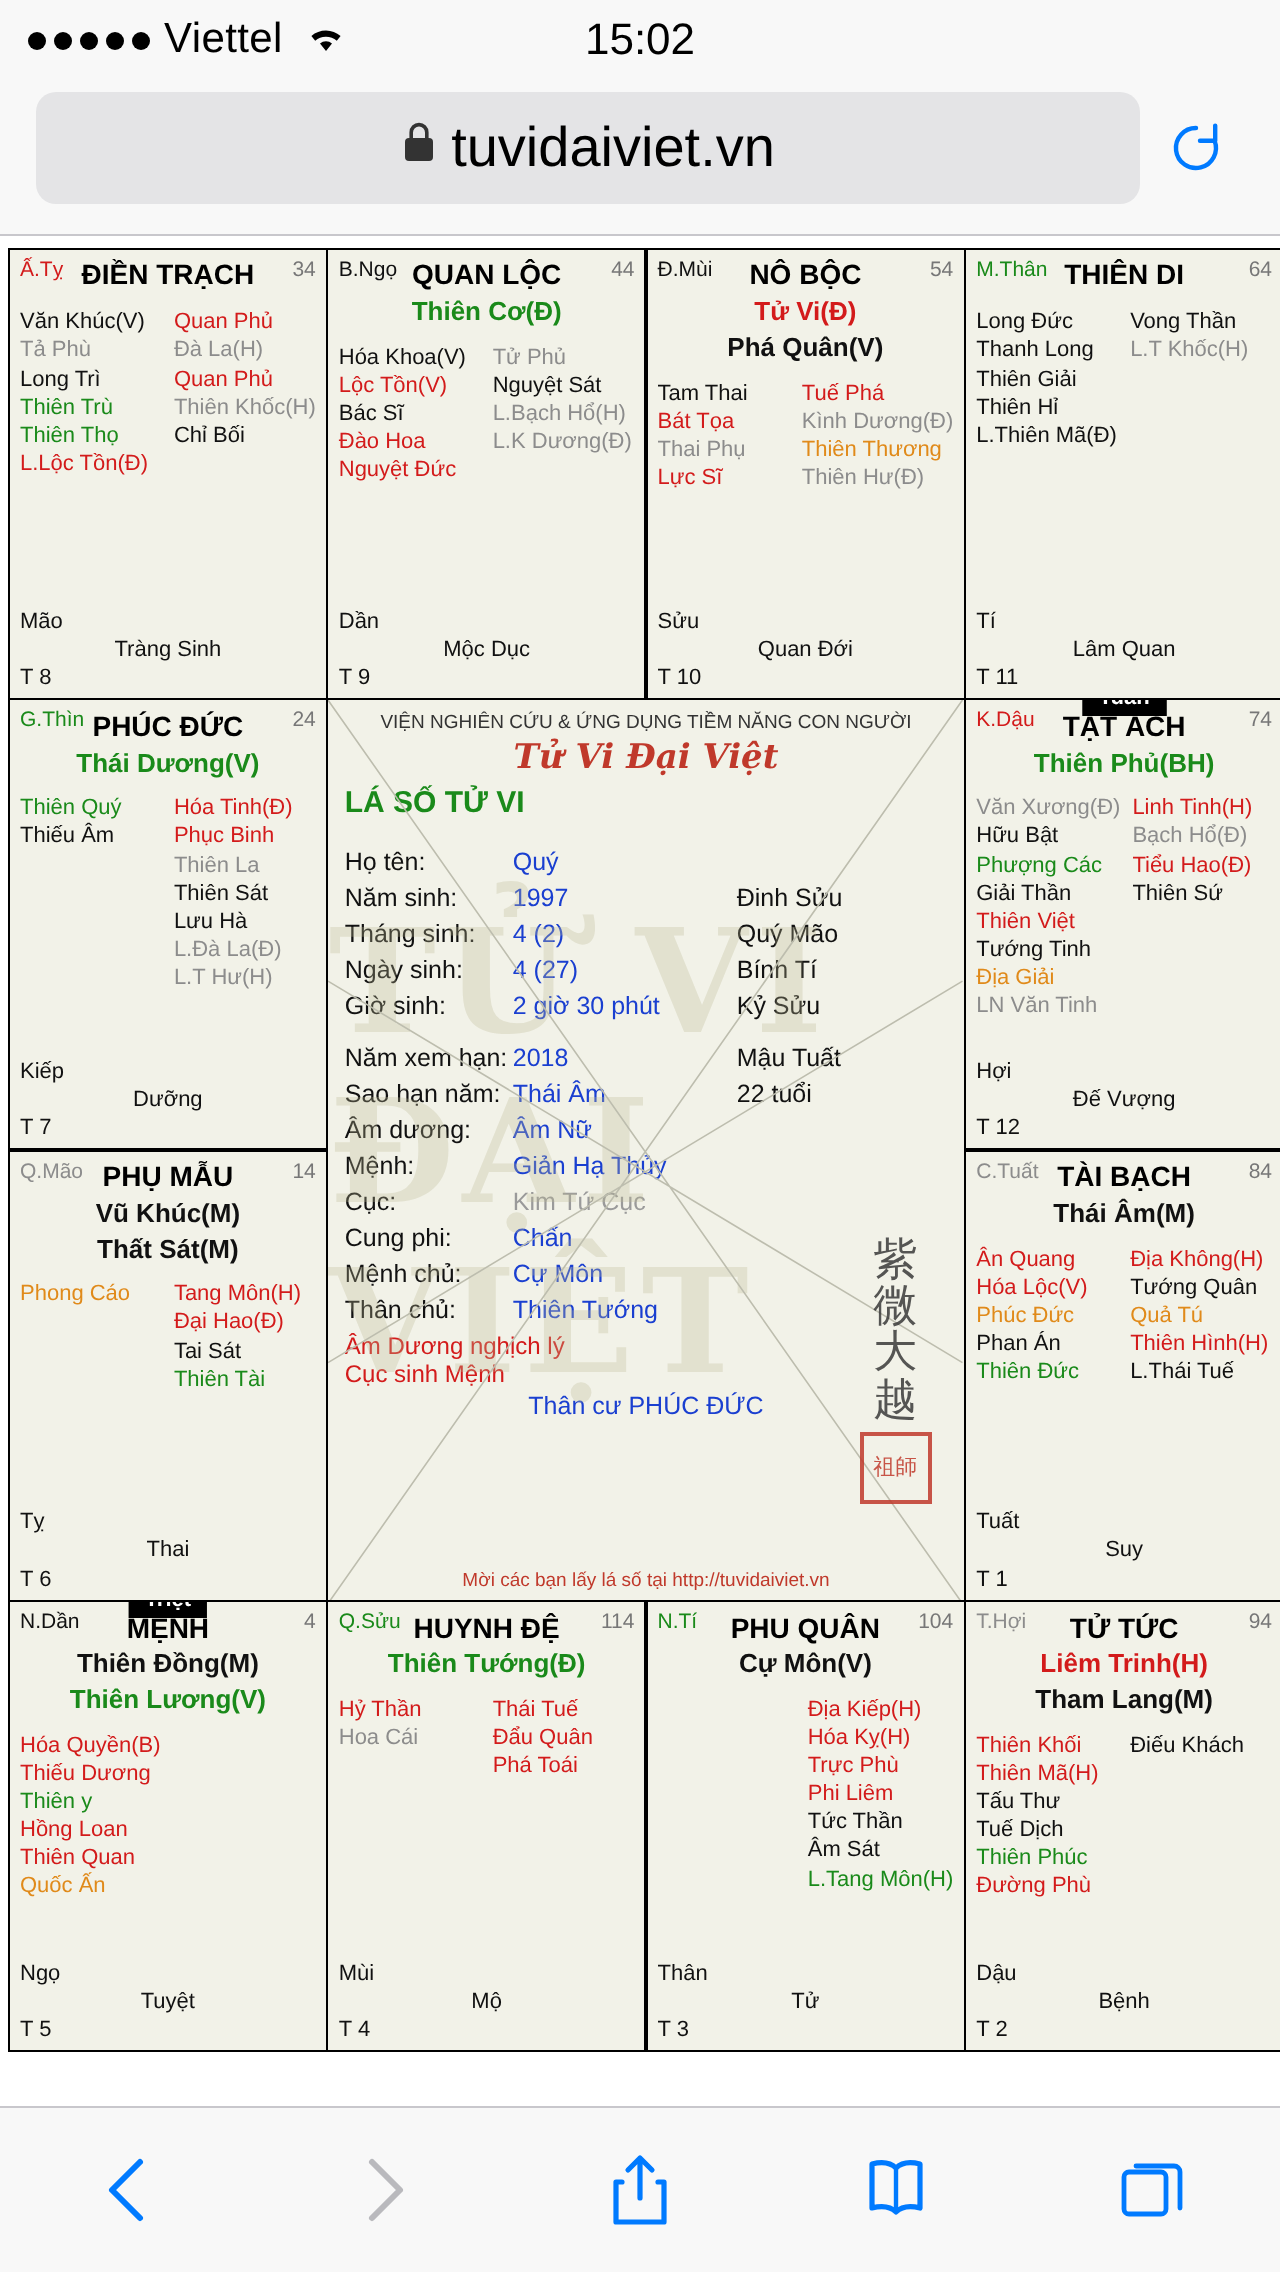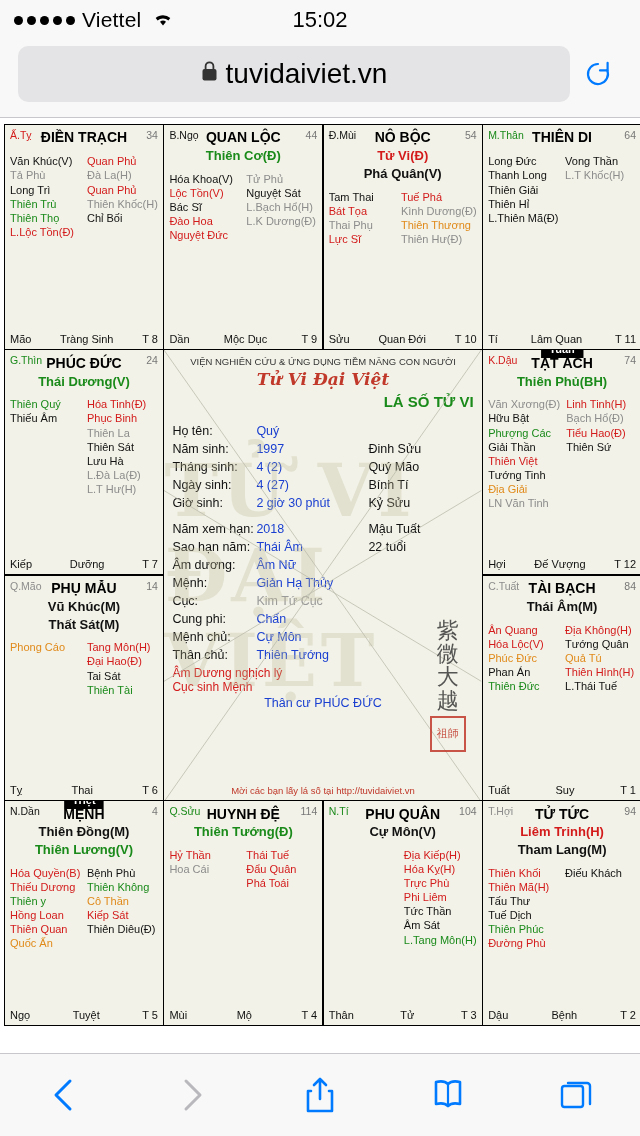--- a/index.html
+++ b/index.html
@@ -95,21 +95,21 @@
   .palace-title {
     text-align:center; font-weight:bold; font-size:14px; color:#000;
     margin-top:-13px;
   }
   .palace-sub { text-align:center; font-weight:bold; font-size:13px; margin-top:1px;}
   .cols { display:flex; gap:6px; margin-top:7px; }
   .col { flex:1; }
   .col div { white-space:nowrap; }
   .footer {
     position:absolute; left:5px; right:5px; bottom:3px;
-    display:flex; font-size:11px; color:#111;
+    display:flex; font-size:11px; color:#111;flex-direction:column;
   }
   .footer .mid { flex:1; text-align:center; }
   .badge {
     position:absolute; top:-10px; left:50%; transform:translateX(-50%);
     background:#000; color:#fff; font-size:11px; padding:1px 7px;
     border:1px solid #000; z-index:5; font-weight:bold;
   }
 
   
   .center {
@@ -119,21 +119,21 @@
     position:relative;
     padding:6px 8px;
     overflow:hidden;
   }
   .c-org { text-align:center; font-size:9.5px; color:#333; }
   .c-logo {
     text-align:center; color:#c0392b; font-size:17px; font-weight:bold;
     font-style:italic; margin-top:2px;
     font-family:"DejaVu Serif", serif;
   }
-  .c-title { text-align:right; color:#1a8a1a; font-weight:bold; font-size:15px; margin-top:4px; }
+  .c-title { text-align:left; color:#1a8a1a; font-weight:bold; font-size:15px; margin-top:4px; }
   .info { margin-top:14px; font-size:12.5px; }
   .irow { display:flex; align-items:baseline; margin-bottom:4px; }
   .ilab { width:84px; color:#111; }
   .ival { color:#1a3fd0; width:112px; }
   .ilab2 { color:#111; width:72px; }
   .ival.grey { color:#9a9a9a; }
   .cc-red { text-align:left; color:#d31b1b; font-size:12px; margin-top:0;}
   .cc-blue { text-align:center; color:#1a3fd0; font-size:12.5px; margin-top:2px;}
   .c-foot { position:absolute; bottom:4px; left:0; right:0; text-align:center; color:#c0392b; font-size:9.5px;}
   .wm {
@@ -537,27 +537,20 @@
         <div class="palace-sub pal-green">Thiên Lương(V)</div>
         <div class="cols">
           <div class="col">
             <div class="pal-red">Hóa Quyền(B)</div>
             <div class="pal-red">Thiếu Dương</div>
             <div class="pal-green">Thiên y</div>
             <div class="pal-red">Hồng Loan</div>
             <div class="pal-red">Thiên Quan</div>
             <div class="pal-orange">Quốc Ấn</div>
           </div>
-          <div class="col">
-            <div class="pal-black">Bệnh Phù</div>
-            <div class="pal-green">Thiên Không</div>
-            <div class="pal-orange">Cô Thần</div>
-            <div class="pal-red">Kiếp Sát</div>
-            <div class="pal-black">Thiên Diêu(Đ)</div>
-          </div>
         </div>
         <div class="footer">
           <span>Ngọ</span>
           <span class="mid">Tuyệt</span>
           <span>T 5</span>
         </div>
       </div>
       <div class="cell">
 
         <div class="hdr">

